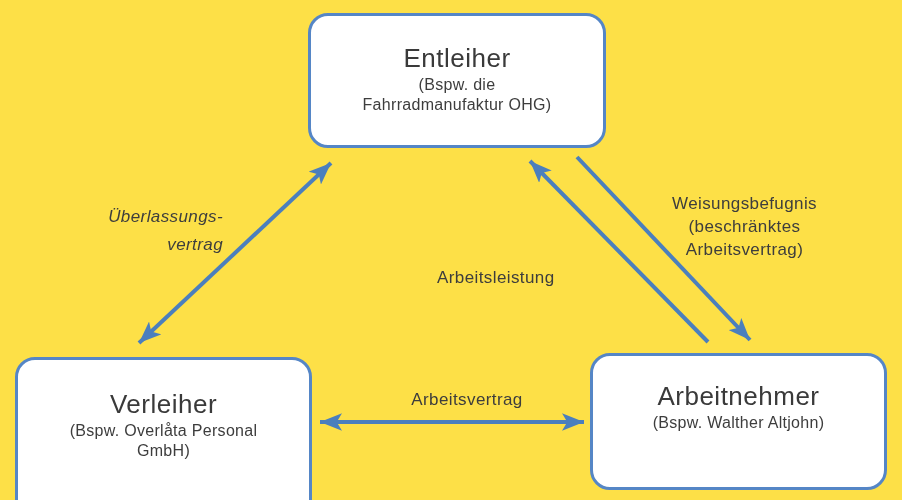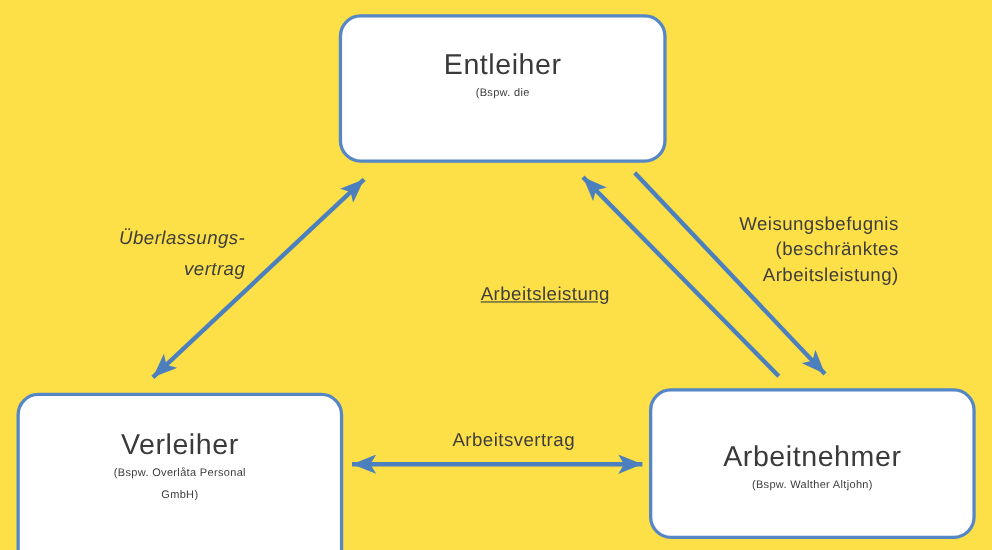--- a/index.html
+++ b/index.html
@@ -23,44 +23,44 @@
     position: absolute;
     box-sizing: border-box;
     background: #ffffff;
     border: 3px solid #5586c6;
     border-radius: 20px;
     text-align: center;
     z-index: 1;
   }
   .node-entleiher    { left: 308px; top: 13px;  width: 298px; height: 135px; padding-top: 26px; }
   .node-verleiher    { left: 15px;  top: 357px; width: 297px; height: 170px; padding-top: 28px; }
-  .node-arbeitnehmer { left: 590px; top: 353px; width: 297px; height: 137px; padding-top: 43px; }
+  .node-arbeitnehmer { left: 590px; top: 353px; width: 297px; height: 137px; padding-top: 24px; }
   .node-title {
     font-size: 26px;
     line-height: 33px;
     letter-spacing: 0.5px;
     color: #3a3a3a;
   }
   .node-subtitle {
-    font-size: 10px;
+    font-size: 16px;
     line-height: 20px;
     letter-spacing: 0.3px;
     color: #3d3d3d;
   }
   .edge-label {
     position: absolute;
     font-size: 17px;
     letter-spacing: 0.4px;
     color: #3d3d3d;
     z-index: 2;
     white-space: nowrap;
   }
   .label-ueberlassung   { left: 53px;  top: 203px; width: 170px; text-align: right; line-height: 28px; font-style: italic; }
-  .label-arbeitsleistung{ left: 437px; top: 258px; text-decoration: underline; }
-  .label-weisungsbefugnis { left: 672px; top: 192px; line-height: 23px; text-align: right; }
+  .label-arbeitsleistung{ left: 437px; top: 268px; }
+  .label-weisungsbefugnis { left: 672px; top: 192px; line-height: 23px; text-align: center; }
   .label-arbeitsvertrag { left: 335px; top: 390px; width: 264px; text-align: center; }
 </style>
 </head>
 <body>
 
 <div class="canvas">
 
   <svg class="arrow-layer" viewBox="0 0 902 500" xmlns="http://www.w3.org/2000/svg">
     <defs>
       <marker id="ah" viewBox="0 0 10 8" refX="10" refY="4" markerWidth="5.5" markerHeight="4.4" orient="auto-start-reverse" markerUnits="strokeWidth">
@@ -70,20 +70,21 @@
     <line x1="139" y1="343" x2="331" y2="163" stroke="#4b7fbd" stroke-width="4" marker-start="url(#ah)" marker-end="url(#ah)"></line>
     <line x1="320" y1="422" x2="584" y2="422" stroke="#4b7fbd" stroke-width="4" marker-start="url(#ah)" marker-end="url(#ah)"></line>
     <line x1="708" y1="342" x2="530" y2="161" stroke="#4b7fbd" stroke-width="4" marker-end="url(#ah)"></line>
     <line x1="577" y1="157" x2="750" y2="340" stroke="#4b7fbd" stroke-width="4" marker-end="url(#ah)"></line>
   </svg>
 
   <div class="node node-entleiher">
     <div class="node-title">Entleiher</div>
     <div class="node-subtitle">
       <div>(Bspw. die</div>
+      <div>Fahrradmanufaktur OHG)</div>
     </div>
   </div>
 
   <div class="node node-verleiher">
     <div class="node-title">Verleiher</div>
     <div class="node-subtitle">
       <div>(Bspw. Overlåta Personal</div>
       <div>GmbH)</div>
     </div>
   </div>
@@ -98,18 +99,18 @@
   <div class="edge-label label-ueberlassung">
     <div>Überlassungs-</div>
     <div>vertrag</div>
   </div>
 
   <div class="edge-label label-arbeitsleistung">Arbeitsleistung</div>
 
   <div class="edge-label label-weisungsbefugnis">
     <div>Weisungsbefugnis</div>
     <div>(beschränktes</div>
-    <div>Arbeitsleistung)</div>
+    <div>Arbeitsvertrag)</div>
   </div>
 
   <div class="edge-label label-arbeitsvertrag">Arbeitsvertrag</div>
 
 </div>
 
 </body></html>

